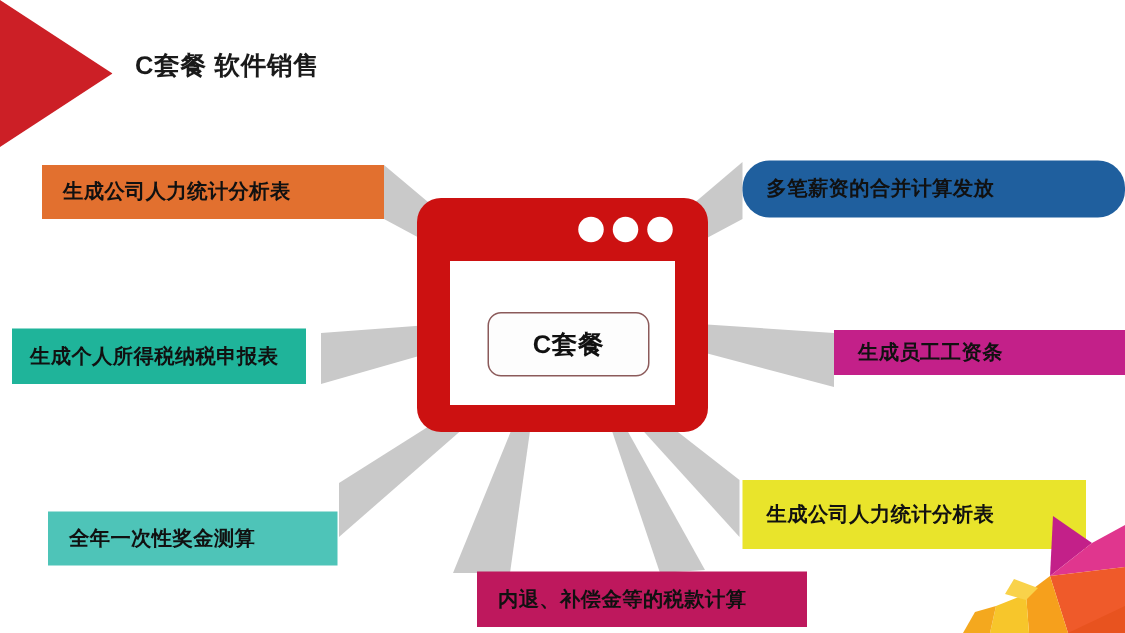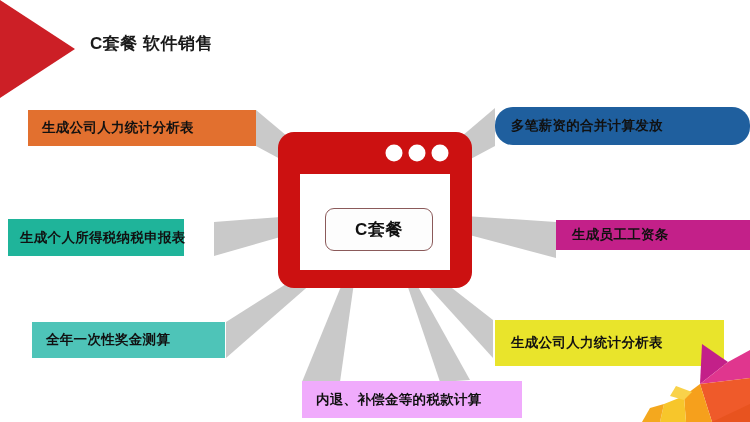--- a/index.html
+++ b/index.html
@@ -82,23 +82,23 @@
   }
   .callout .callout-text {
     font-size: 13.5px;
     font-weight: bold;
     color: #111111;
     letter-spacing: 0.3px;
   }
   
   #callout-0 { left: 28px;  top: 110px; width: 228px; height: 36px; padding-left: 14px; }
   #callout-1 { left: 495px; top: 107px; width: 255px; height: 38px; padding-left: 16px; border-radius: 18px; }
-  #callout-2 { left: 8px;   top: 219px; width: 176px; height: 37px; padding-left: 12px; }
+  #callout-2 { left: 8px;   top: 219px; width: 196px; height: 37px; padding-left: 12px; }
   #callout-3 { left: 556px; top: 220px; width: 194px; height: 30px; padding-left: 16px; }
-  #callout-4 { left: 32px;  top: 322px; width: 193px; height: 36px; padding-left: 14px; }
+  #callout-4 { left: 32px;  top: 341px; width: 193px; height: 36px; padding-left: 14px; }
   #callout-5 { left: 495px; top: 320px; width: 229px; height: 46px; padding-left: 16px; }
   #callout-6 { left: 302px; top: 381px; width: 220px; height: 37px; padding-left: 14px; }
 </style>
 </head>
 <body>
 
 <div id="slide" style="background: rgb(255, 255, 255);">
 
   <svg id="art-top-left" class="corner-art" viewBox="0 0 75 98">
     <polygon points="0,0 0,98 75,49" fill="#cc1f26"></polygon>
@@ -157,21 +157,21 @@
   </div>
 
   <div class="callout" id="callout-4" style="background: rgb(78, 196, 184);">
     <span class="callout-text">全年一次性奖金测算</span>
   </div>
 
   <div class="callout" id="callout-5" style="background: rgb(233, 228, 43);">
     <span class="callout-text">生成公司人力统计分析表</span>
   </div>
 
-  <div class="callout" id="callout-6" style="background: #f0abfc;">
+  <div class="callout" id="callout-6" style="background: #be185d; margin-left: 16px;">
     <span class="callout-text">内退、补偿金等的税款计算</span>
   </div>
 
   <svg id="art-bottom-right" class="corner-art" viewBox="0 0 110 78">
     <polygon points="62,0 88,18 60,40" fill="#c32089"></polygon>
     <polygon points="88,18 110,6 110,34 60,40" fill="#e0368e"></polygon>
     <polygon points="60,40 110,34 110,78 72,78" fill="#ef5a2a"></polygon>
     <polygon points="60,40 72,78 46,78 44,52" fill="#f6a01c"></polygon>
     <polygon points="44,52 46,78 20,78 24,60" fill="#f7c62b"></polygon>
     <polygon points="24,60 20,78 2,78 10,64" fill="#f4a81e"></polygon>

